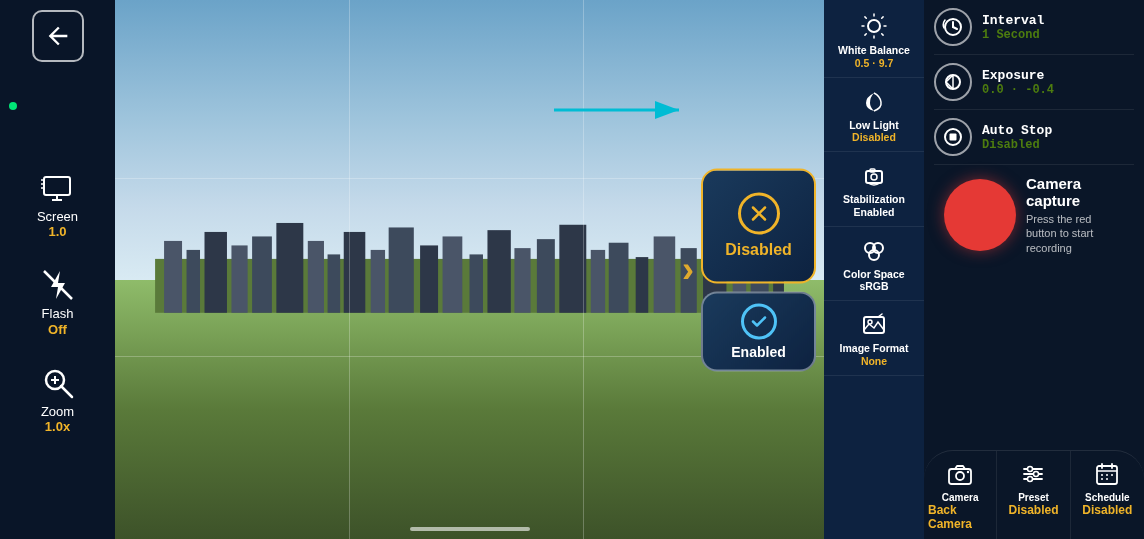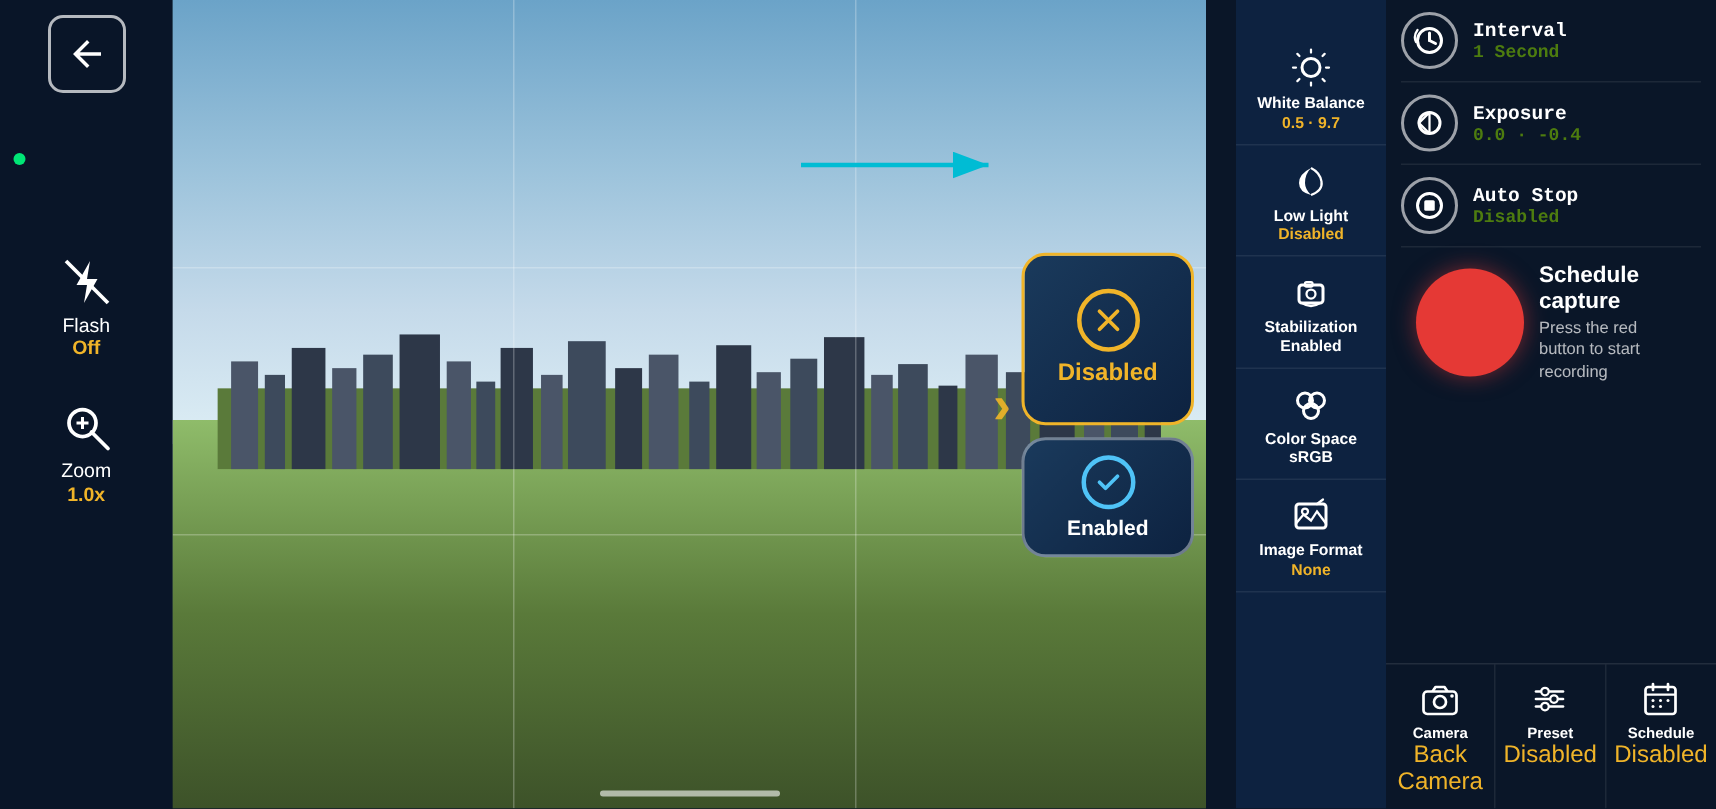--- a/index.html
+++ b/index.html
@@ -293,20 +293,21 @@
       color: rgba(255,255,255,0.7);
       font-size: 11px;
       line-height: 1.3;
     }
 
     
     .bottom-settings {
       display: grid;
       grid-template-columns: 1fr 1fr 1fr;
       border-top: 1px solid rgba(255,255,255,0.1);
+      border-radius: 29px;
     }
 
     .bottom-setting-item {
       display: flex;
       flex-direction: column;
       align-items: center;
       padding: 8px 4px;
       border-right: 1px solid rgba(255,255,255,0.08);
       cursor: pointer;
     }
@@ -326,36 +327,34 @@
 
     .bottom-setting-label {
       color: white;
       font-size: 10px;
       font-weight: 600;
       text-align: center;
     }
 
     .bottom-setting-value {
       color: #f0b429;
-      font-size: 16px;
-      font-weight: 400;
-      text-align: center;
+      font-size: 12px;
+      font-weight: 700;
     }
 
     
     .middle-panel {
       width: 100px;
       height: 539px;
       background: #0d2240;
       display: flex;
       flex-direction: column;
       align-items: flex-end;
-      padding-top: 22px;
+      padding-top: 3px;
       flex-shrink: 0;
-      margin-left: 20px;
     }
 
     .mid-item {
       display: flex;
       flex-direction: column;
       align-items: center;
       padding: 8px 5px;
       width: 100%;
       border-bottom: 1px solid rgba(255,255,255,0.08);
       cursor: pointer;
@@ -423,20 +422,36 @@
 
 <div class="left-sidebar">
   <div class="back-btn">
     <svg viewBox="0 0 24 24">
       <path d="M20 11H7.83l5.59-5.59L12 4l-8 8 8 8 1.41-1.41L7.83 13H20v-2z" fill="white"></path>
     </svg>
   </div>
 
   <div class="green-dot"></div>
 
+  <div class="sidebar-item">
+    <div class="sidebar-icon">
+      <svg width="36" height="36" viewBox="0 0 36 36">
+        <rect x="5" y="7" width="26" height="18" rx="2" fill="none" stroke="white" stroke-width="2"></rect>
+        <line x1="14" y1="25" x2="22" y2="25" stroke="white" stroke-width="2"></line>
+        <line x1="18" y1="25" x2="18" y2="30" stroke="white" stroke-width="2"></line>
+        <line x1="13" y1="30" x2="23" y2="30" stroke="white" stroke-width="2"></line>
+
+        <line x1="2" y1="10" x2="4" y2="10" stroke="white" stroke-width="1.5"></line>
+        <line x1="2" y1="14" x2="4" y2="14" stroke="white" stroke-width="1.5"></line>
+        <line x1="2" y1="18" x2="4" y2="18" stroke="white" stroke-width="1.5"></line>
+      </svg>
+    </div>
+    <span class="sidebar-label">Screen</span>
+    <span class="sidebar-value">1.0</span>
+  </div>
 
   <div class="sidebar-item">
     <div class="sidebar-icon">
       <svg width="34" height="34" viewBox="0 0 34 34">
         <polygon points="19,3 10,19 17,19 15,31 24,15 17,15" fill="white"></polygon>
         <line x1="3" y1="3" x2="31" y2="31" stroke="white" stroke-width="2.5"></line>
       </svg>
     </div>
     <span class="sidebar-label">Flash</span>
     <span class="sidebar-value">Off</span>
@@ -642,21 +657,21 @@
       </div>
       <div class="settings-text">
         <span class="settings-label">Auto Stop</span>
         <span class="settings-value">Disabled</span>
       </div>
     </div>
 
     <div class="record-area">
       <div class="record-button"></div>
       <div class="record-text">
-        <div class="record-title">Schedule capture</div>
+        <div class="record-title">Camera capture</div>
         <div class="record-subtitle">Press the red button to start recording</div>
       </div>
     </div>
   </div>
 
   <div class="bottom-settings">
 
     <div class="bottom-setting-item">
       <div class="bottom-setting-icon">
         <svg width="26" height="26" viewBox="0 0 26 26">

